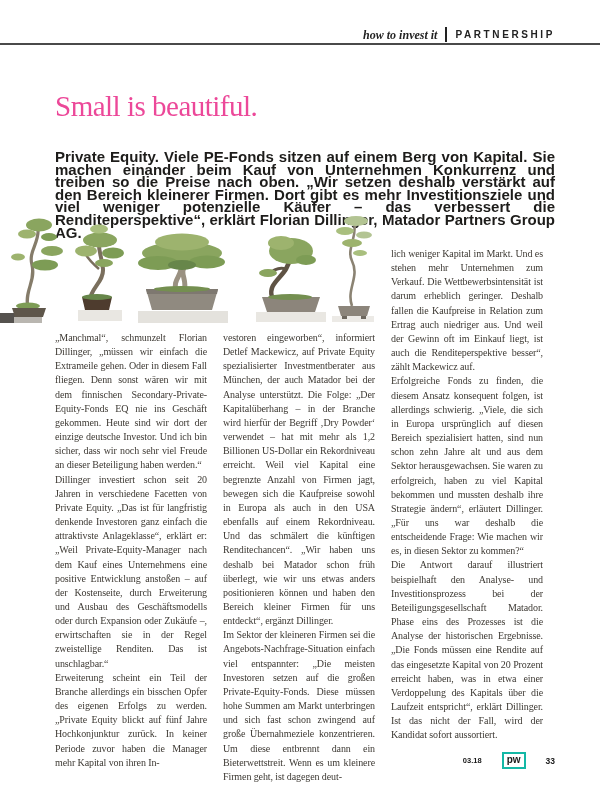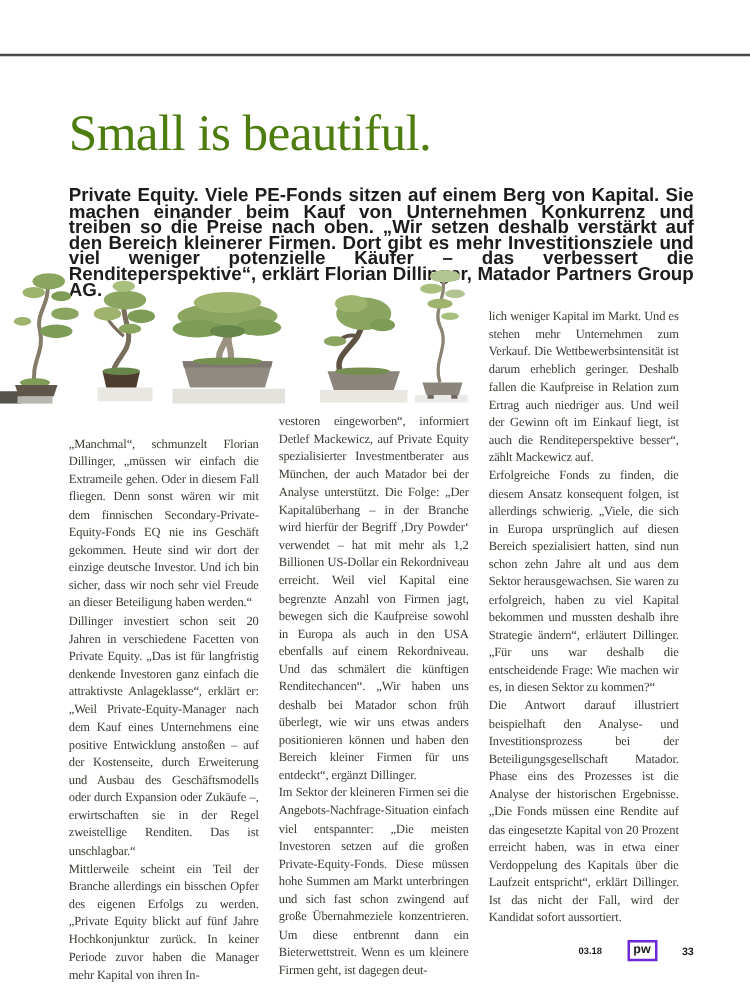--- a/index.html
+++ b/index.html
@@ -30,21 +30,21 @@
     color:#222222;line-height:14px;
   }
   .header-rule{
     position:absolute;left:0;top:43px;width:600px;height:2px;
     background:#4a4a4a;
   }
   
   .title{
     position:absolute;left:55px;top:84px;width:520px;
     font-family:"Liberation Serif", serif;
-    font-size:41px;font-weight:500;color:#4d7c0f;
+    font-size:29px;font-weight:500;color:#ec4899;
     letter-spacing:-0.5px;line-height:44px;
   }
   .intro{
     position:absolute;left:55px;top:151px;width:500px;
     font-family:"Liberation Sans", sans-serif;
     font-size:15px;line-height:12.6px;
     color:#1d1c1a;text-align:justify;
     font-weight:700;
   }
   .intro .lead{font-weight:700;}
@@ -54,43 +54,48 @@
   }
   
   .col{
     position:absolute;width:152px;
     font-family:"Liberation Serif", serif;
     font-size:10px;line-height:14.15px;
     color:#3d3933;text-align:justify;
     letter-spacing:-0.1px;
   }
   .col p{margin:0;}
-  .col-1{left:55px;top:349px;}
+  .col-1{left:55px;top:331px;}
   .col-2{left:223px;top:331px;}
   .col-3{left:391px;top:247px;}
   
   .folio{
     position:absolute;right:45px;top:752px;
     display:flex;align-items:center;gap:20px;
     font-family:"Liberation Sans", sans-serif;
     color:#1a1a1a;
   }
   .folio .issue{font-size:7.5px;font-weight:700;}
   .folio .logo{
-    border:2px solid #6d28d9;
+    border:2px solid #14b8a6;
     font-size:10px;font-weight:700;
     padding:1px 3px 2px 3px;line-height:10px;
   }
   .folio .pageno{font-size:8.5px;font-weight:700;}
 </style>
 </head>
 <body>
 
 <div class="page">
 
+  <div class="kicker">
+    <span class="section">how to invest it</span>
+    <span class="vsep"></span>
+    <span class="category">PARTNERSHIP</span>
+  </div>
   <div class="header-rule"></div>
 
   <div class="title">Small is beautiful.</div>
 
   <div class="intro">
     <span class="lead">Private Equity.</span><span> Viele PE-Fonds sitzen auf einem Berg von Kapital. Sie machen einander beim Kauf von Unternehmen Konkurrenz und treiben so die Preise nach oben. „Wir setzen deshalb verstärkt auf den Bereich kleinerer Firmen. Dort gibt es mehr Investitionsziele und viel weniger potenzielle Käufer – das verbessert die Renditeperspektive“, erklärt Florian Dillinger, Matador Partners Group AG.</span>
   </div>
 
   <div class="illustration">
     <svg width="430" height="110" viewBox="0 0 430 110">
@@ -159,21 +164,21 @@
         <path d="M338,93 L370,93 L367,103 L341,103 Z" fill="#8c857b"></path>
         <rect x="342" y="103" width="5" height="3" fill="#6e685f"></rect>
         <rect x="361" y="103" width="5" height="3" fill="#6e685f"></rect>
       </g>
     </svg>
   </div>
 
   <div class="col col-1">
     <p>„Manchmal“, schmunzelt Florian Dillinger, „müssen wir einfach die Extrameile gehen. Oder in diesem Fall fliegen. Denn sonst wären wir mit dem finnischen Secondary-Private-Equity-Fonds EQ nie ins Geschäft gekommen. Heute sind wir dort der einzige deutsche Investor. Und ich bin sicher, dass wir noch sehr viel Freude an dieser Beteiligung haben werden.“</p>
     <p>Dillinger investiert schon seit 20 Jahren in verschiedene Facetten von Private Equity. „Das ist für langfristig denkende Investoren ganz einfach die attraktivste Anlageklasse“, erklärt er: „Weil Private-Equity-Manager nach dem Kauf eines Unternehmens eine positive Entwicklung anstoßen – auf der Kostenseite, durch Erweiterung und Ausbau des Geschäftsmodells oder durch Expansion oder Zukäufe –, erwirtschaften sie in der Regel zweistellige Renditen. Das ist unschlagbar.“</p>
-    <p>Mittlerweile scheint ein Teil der Branche allerdings ein bisschen Opfer des eigenen Erfolgs zu werden. „Private Equity blickt auf fünf Jahre Hochkonjunktur zurück. In keiner Periode zuvor haben die Manager mehr Kapital von ihren In-</p>
+    <p>Erweiterung scheint ein Teil der Branche allerdings ein bisschen Opfer des eigenen Erfolgs zu werden. „Private Equity blickt auf fünf Jahre Hochkonjunktur zurück. In keiner Periode zuvor haben die Manager mehr Kapital von ihren In-</p>
   </div>
 
   <div class="col col-2">
     <p>vestoren eingeworben“, informiert Detlef Mackewicz, auf Private Equity spezialisierter Investmentberater aus München, der auch Matador bei der Analyse unterstützt. Die Folge: „Der Kapitalüberhang – in der Branche wird hierfür der Begriff ‚Dry Powder‘ verwendet – hat mit mehr als 1,2 Billionen US-Dollar ein Rekordniveau erreicht. Weil viel Kapital eine begrenzte Anzahl von Firmen jagt, bewegen sich die Kaufpreise sowohl in Europa als auch in den USA ebenfalls auf einem Rekordniveau. Und das schmälert die künftigen Renditechancen“. „Wir haben uns deshalb bei Matador schon früh überlegt, wie wir uns etwas anders positionieren können und haben den Bereich kleiner Firmen für uns entdeckt“, ergänzt Dillinger.</p>
     <p>Im Sektor der kleineren Firmen sei die Angebots-Nachfrage-Situation einfach viel entspannter: „Die meisten Investoren setzen auf die großen Private-Equity-Fonds. Diese müssen hohe Summen am Markt unterbringen und sich fast schon zwingend auf große Übernahmeziele konzentrieren. Um diese entbrennt dann ein Bieterwettstreit. Wenn es um kleinere Firmen geht, ist dagegen deut-</p>
   </div>
 
   <div class="col col-3">
     <p>lich weniger Kapital im Markt. Und es stehen mehr Unternehmen zum Verkauf. Die Wettbewerbsintensität ist darum erheblich geringer. Deshalb fallen die Kaufpreise in Relation zum Ertrag auch niedriger aus. Und weil der Gewinn oft im Einkauf liegt, ist auch die Renditeperspektive besser“, zählt Mackewicz auf.</p>
     <p>Erfolgreiche Fonds zu finden, die diesem Ansatz konsequent folgen, ist allerdings schwierig. „Viele, die sich in Europa ursprünglich auf diesen Bereich spezialisiert hatten, sind nun schon zehn Jahre alt und aus dem Sektor herausgewachsen. Sie waren zu erfolgreich, haben zu viel Kapital bekommen und mussten deshalb ihre Strategie ändern“, erläutert Dillinger. „Für uns war deshalb die entscheidende Frage: Wie machen wir es, in diesen Sektor zu kommen?“</p>

